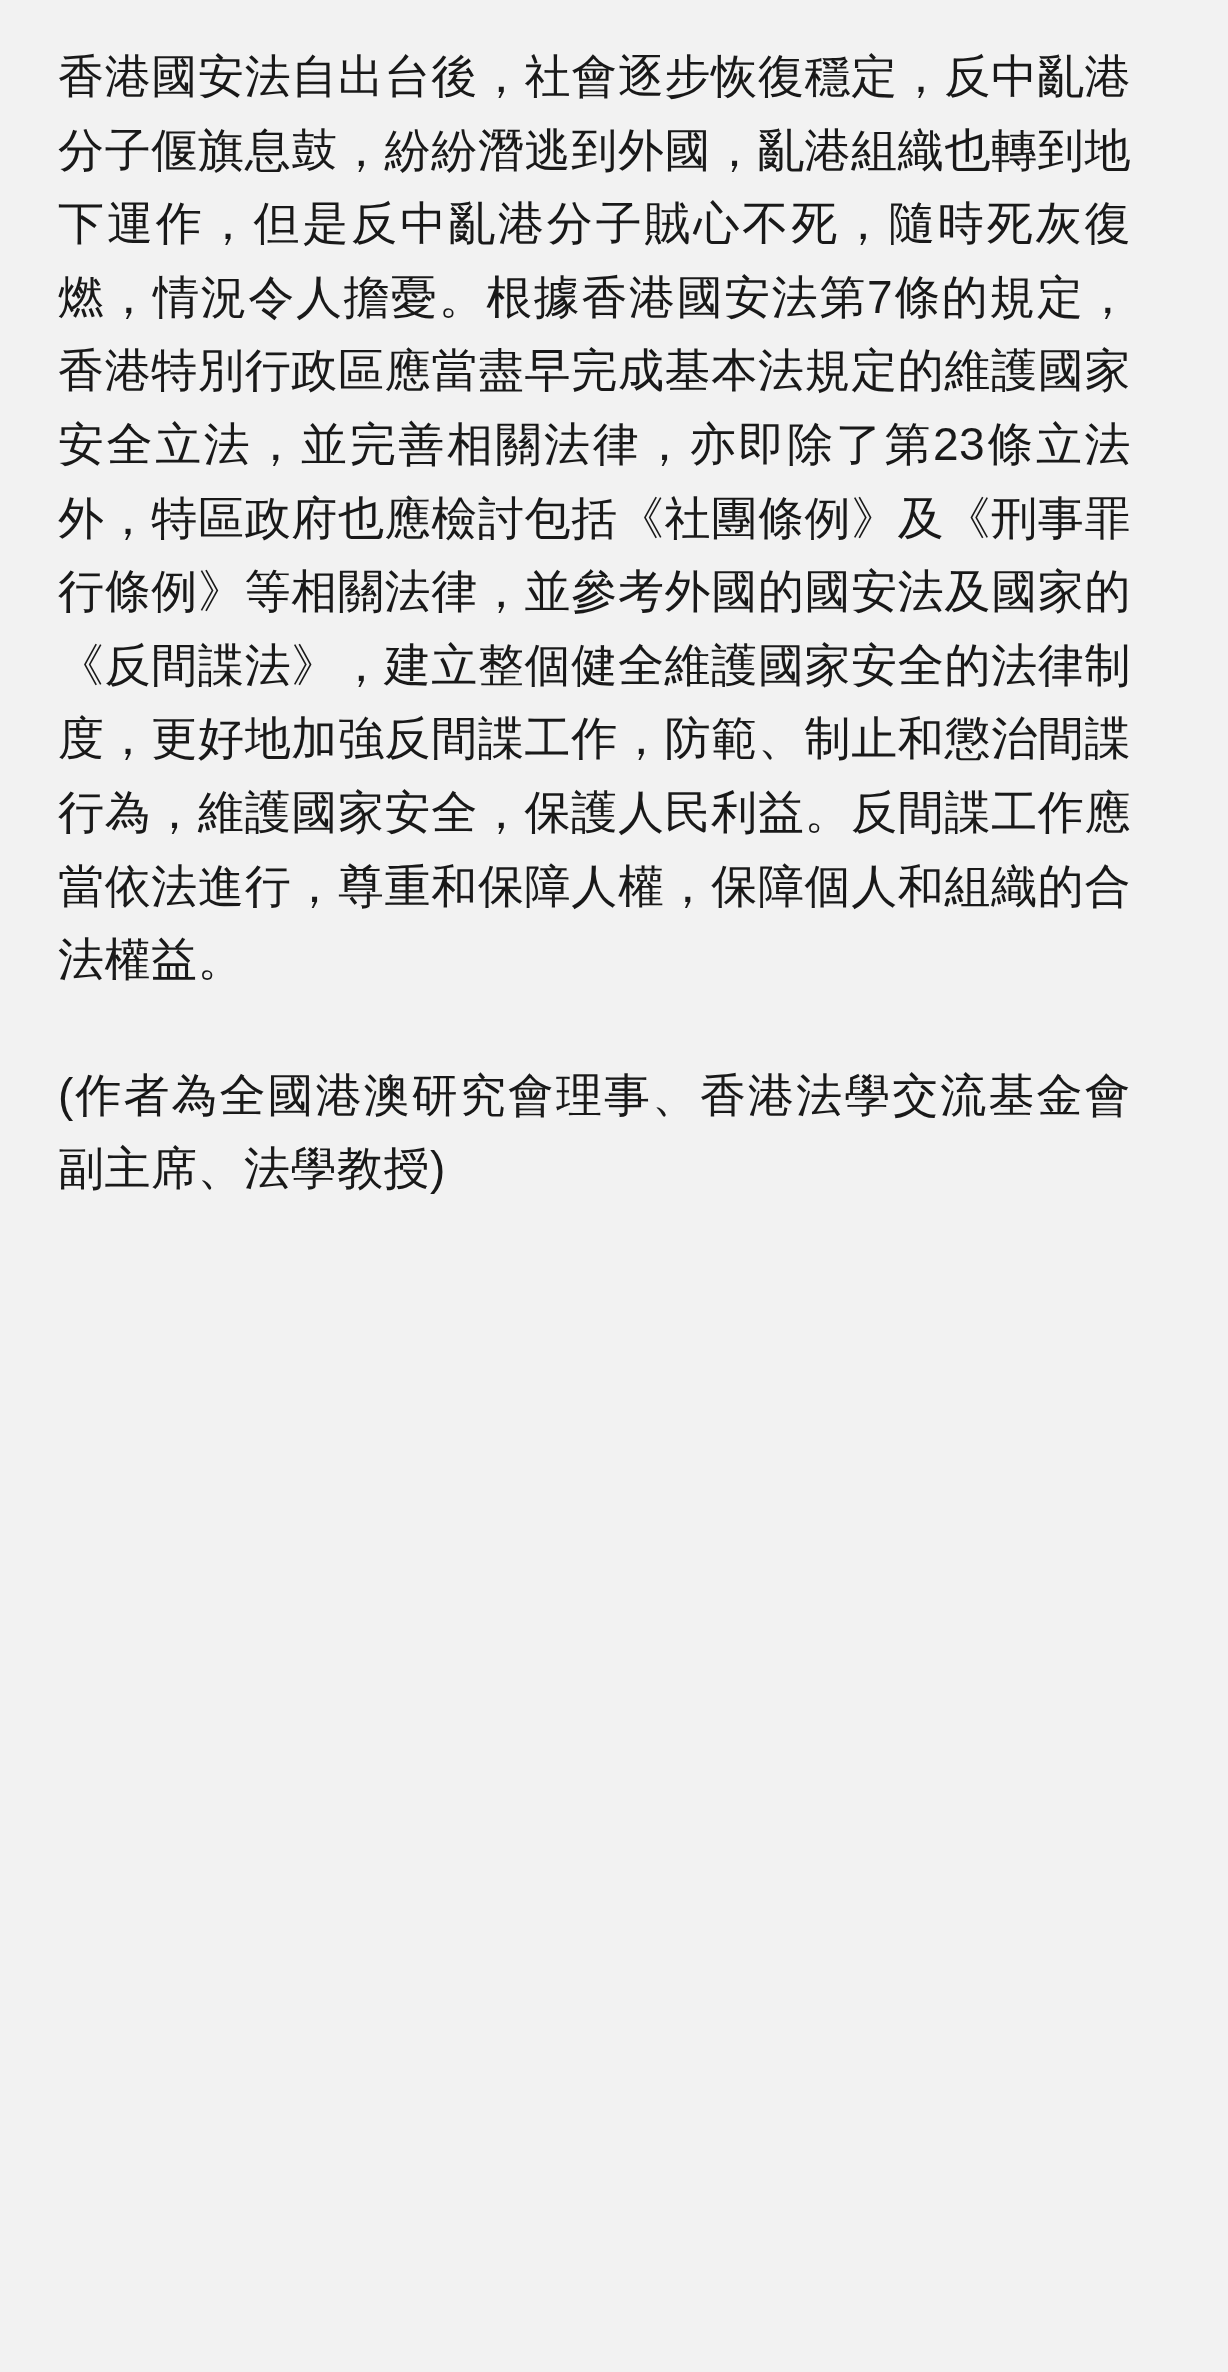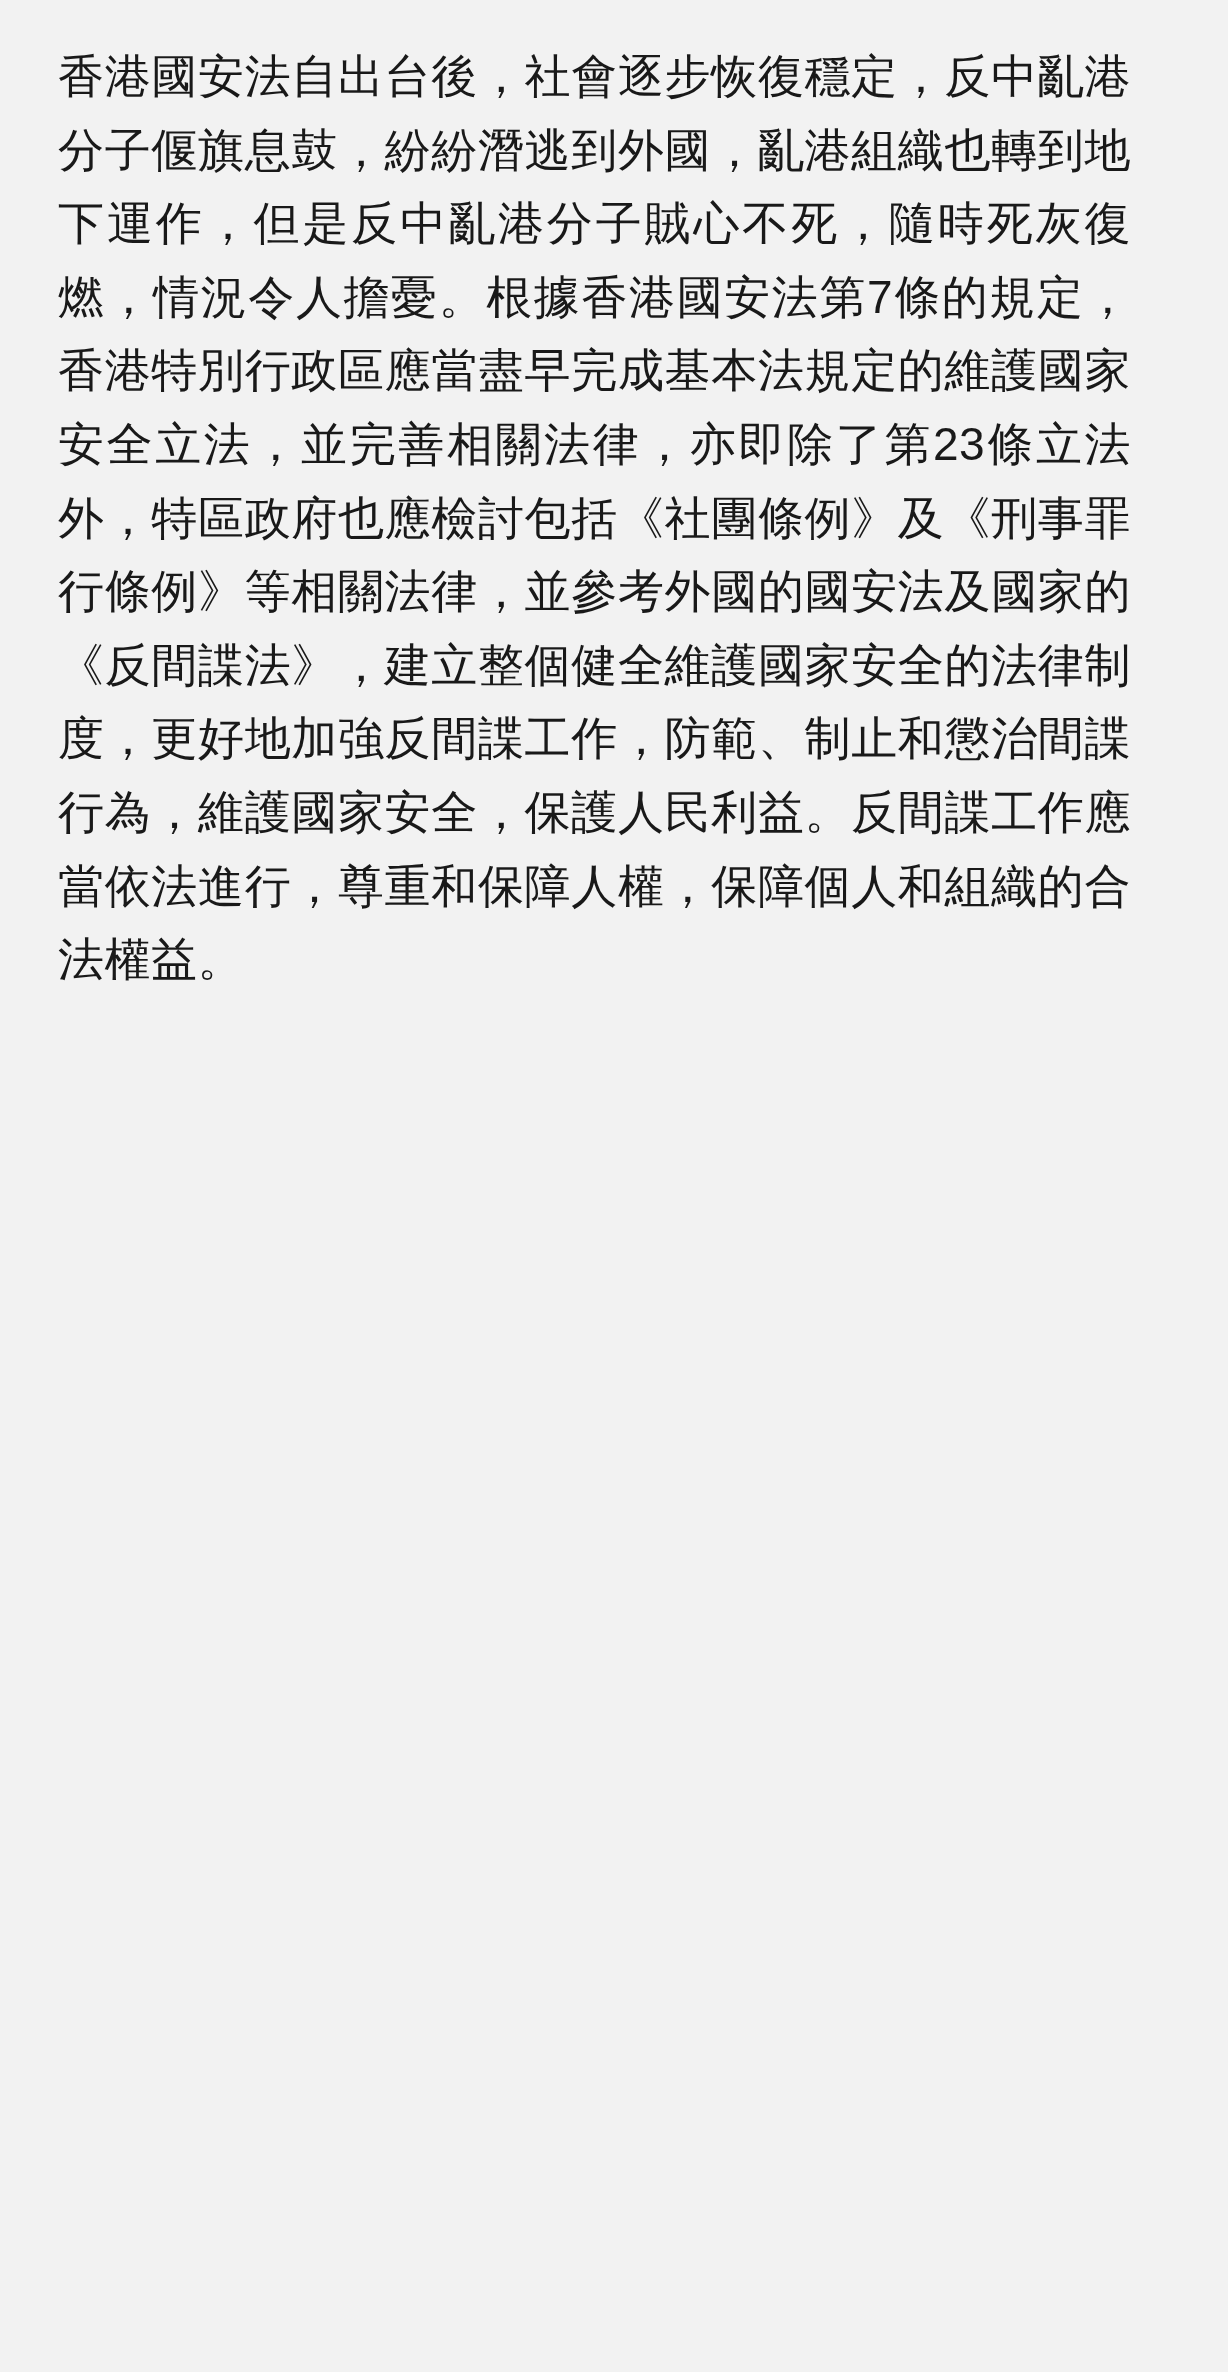--- a/index.html
+++ b/index.html
@@ -36,13 +36,14 @@
   }
   .para.byline {
     margin-top: 4px;
   }
 </style>
 </head>
 <body>
 
 <div class="article">
   <p class="para">香港國安法自出台後，社會逐步恢復穩定，反中亂港分子偃旗息鼓，紛紛潛逃到外國，亂港組織也轉到地下運作，但是反中亂港分子賊心不死，隨時死灰復燃，情況令人擔憂。根據香港國安法第7條的規定，香港特別行政區應當盡早完成基本法規定的維護國家安全立法，並完善相關法律，亦即除了第23條立法外，特區政府也應檢討包括《社團條例》及《刑事罪行條例》等相關法律，並參考外國的國安法及國家的《反間諜法》，建立整個健全維護國家安全的法律制度，更好地加強反間諜工作，防範、制止和懲治間諜行為，維護國家安全，保護人民利益。反間諜工作應當依法進行，尊重和保障人權，保障個人和組織的合法權益。</p>
+  <p class="para byline">(作者為全國港澳研究會理事、香港法學交流基金會副主席、法學教授)</p>
 </div>
 
 </body></html>

